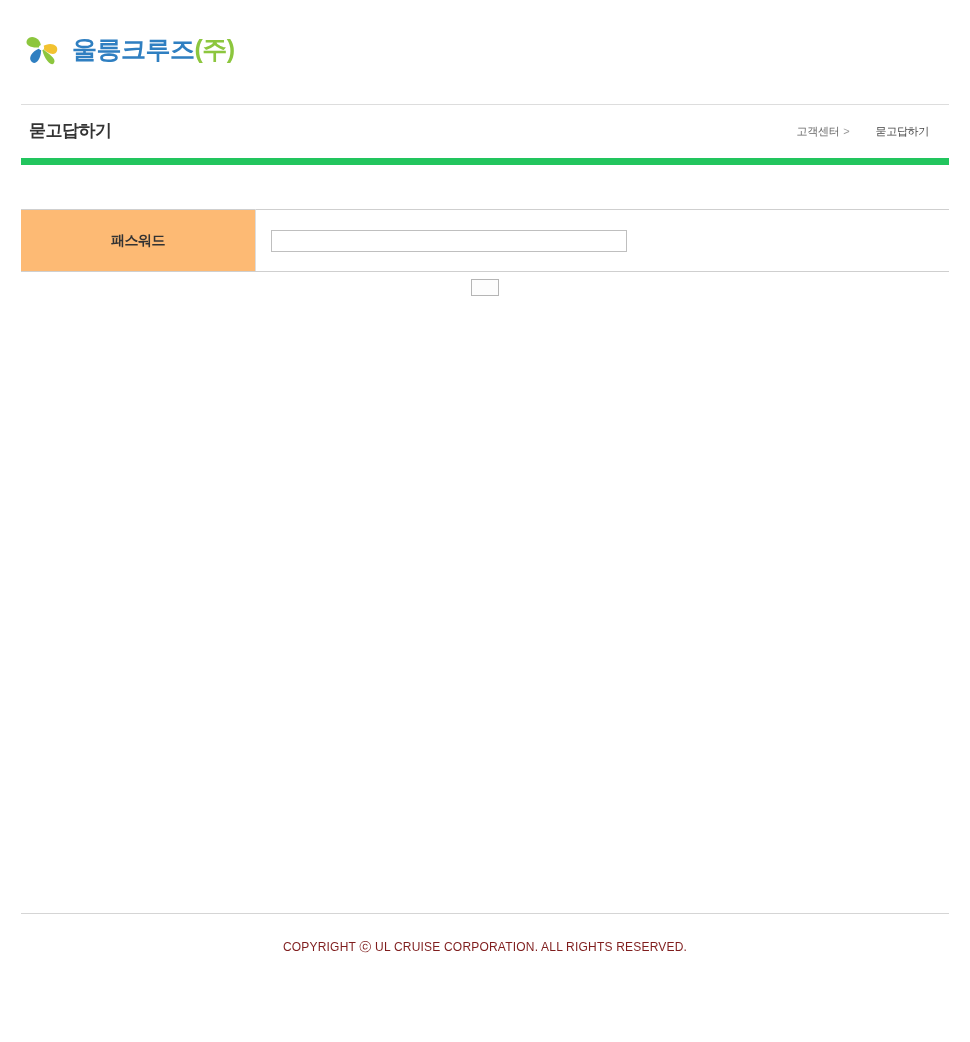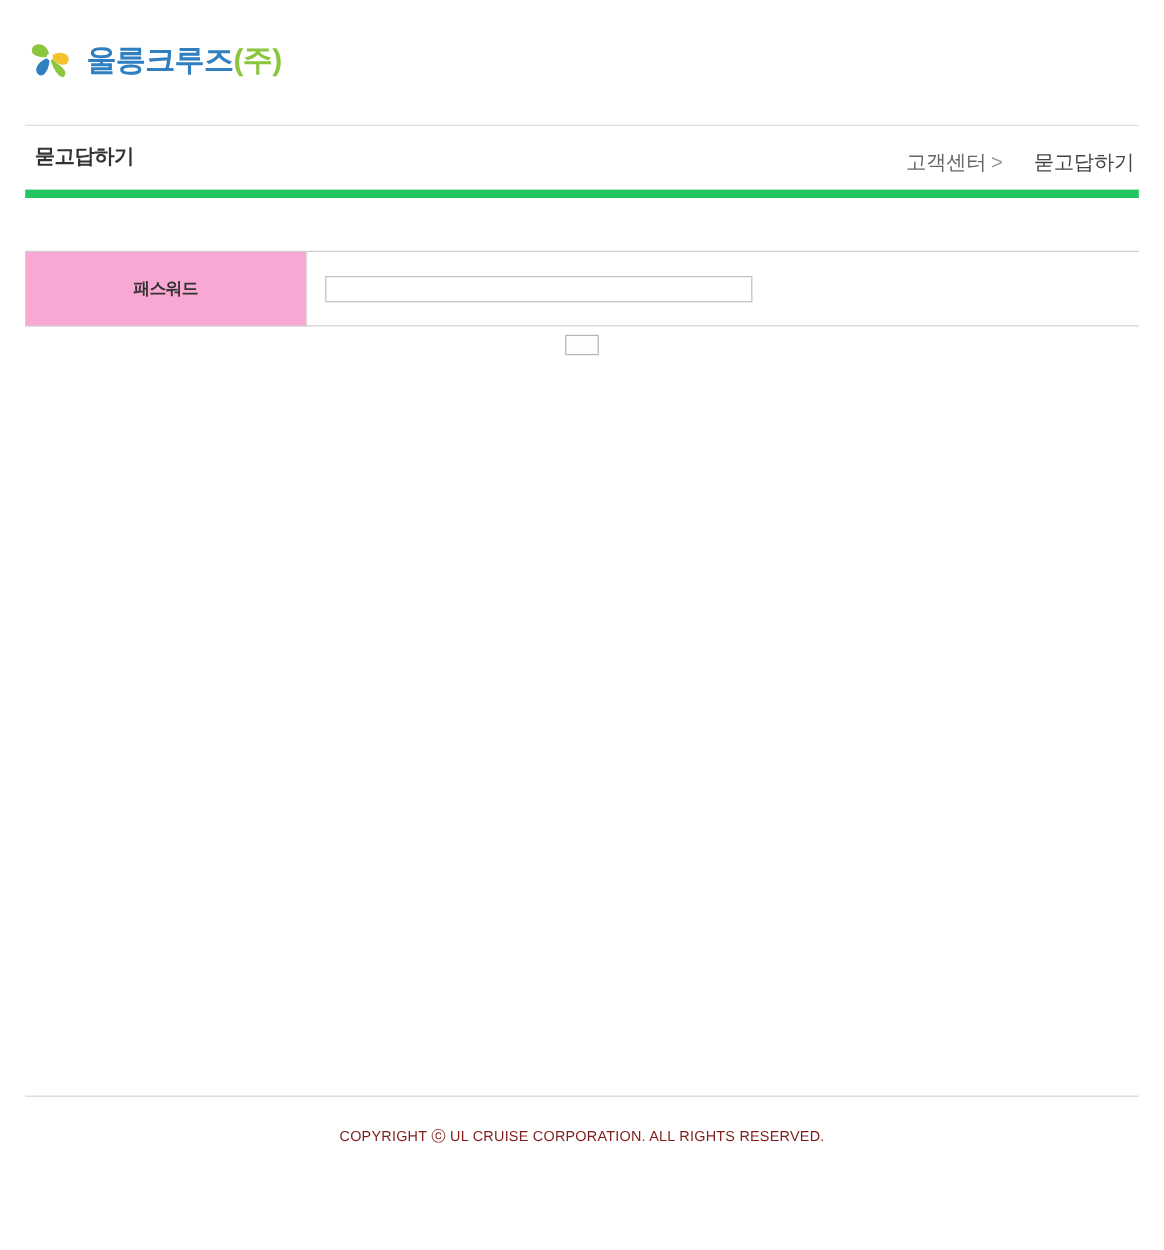--- a/index.html
+++ b/index.html
@@ -57,23 +57,23 @@
     position: absolute;
     left: 8px;
     top: 14px;
     font-size: 17px;
     font-weight: bold;
     color: #333333;
     letter-spacing: -0.5px;
   }
   .breadcrumb {
     position: absolute;
-    right: 4px;
+    right: 20px;
     top: 19px;
-    font-size: 17px;
+    font-size: 11px;
     color: #666666;
     letter-spacing: -0.3px;
     white-space: nowrap;
   }
   .breadcrumb .crumb-sep {
     margin: 0 4px;
     color: #999999;
   }
   .breadcrumb .crumb-current {
     color: #444444;
@@ -90,21 +90,21 @@
     border-collapse: collapse;
     border-top: 1px solid #cfcfcf;
     margin-top: 44px;
     table-layout: fixed;
   }
   .pw-table tr {
     height: 62px;
   }
   .pw-table th {
     width: 232px;
-    background: #f9a8d4;
+    background: #fdba74;
     border-right: 1px solid #dddddd;
     border-bottom: 1px solid #cfcfcf;
     font-size: 14px;
     font-weight: bold;
     color: #333333;
     letter-spacing: -0.5px;
     text-align: center;
     vertical-align: middle;
   }
   .pw-table td {

